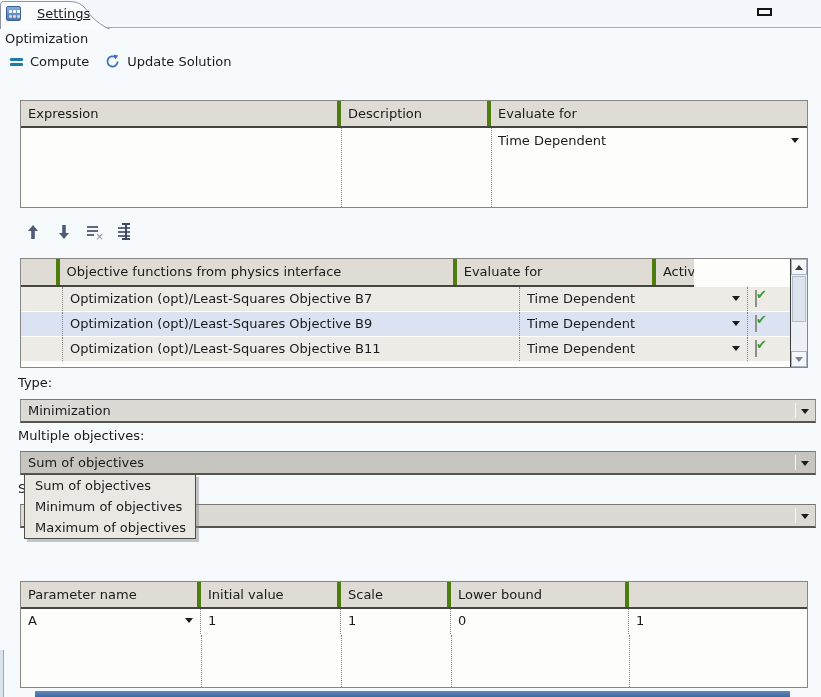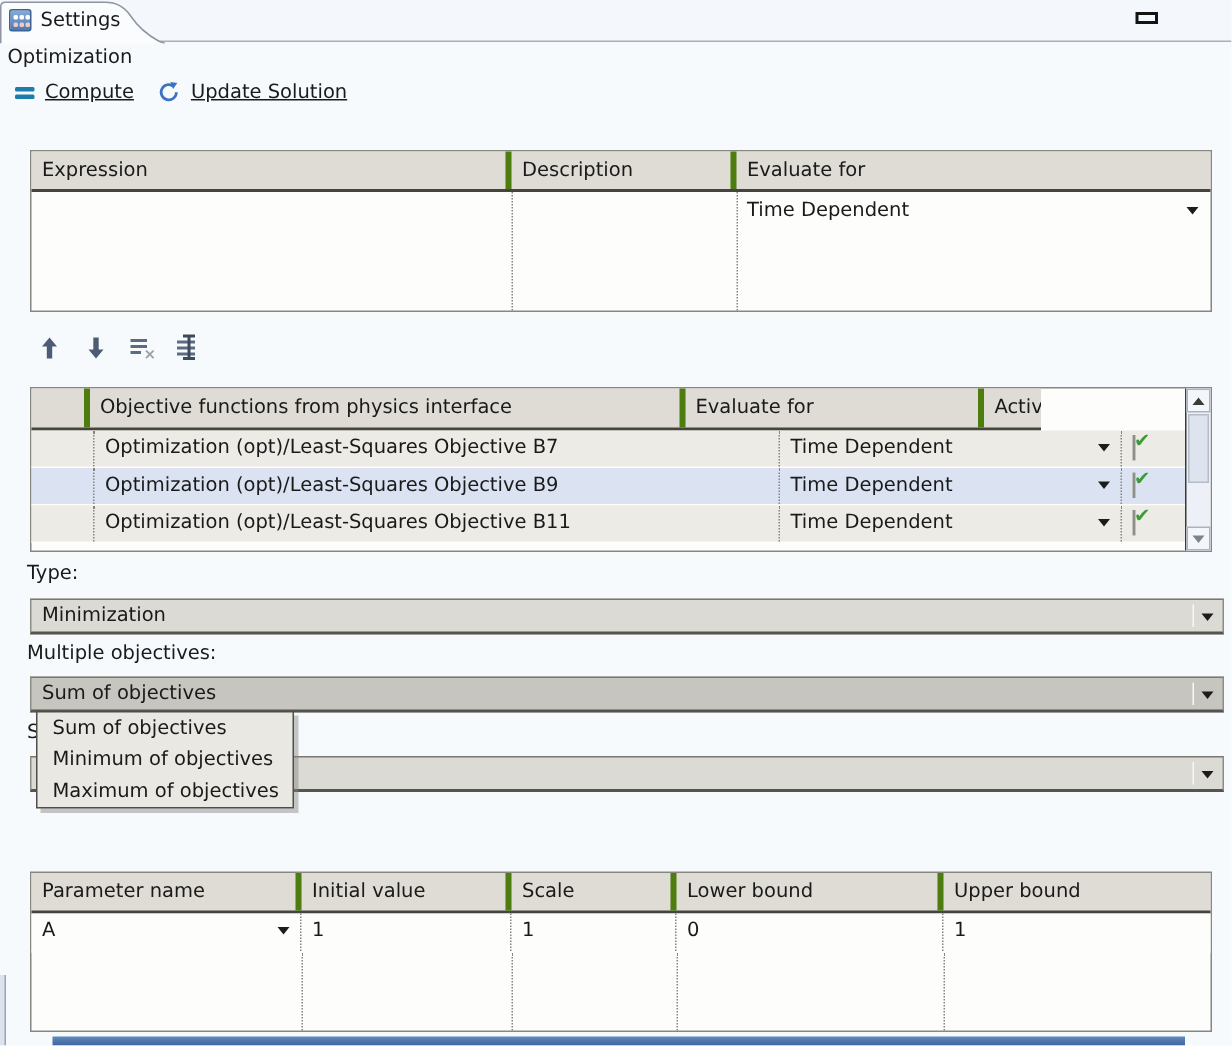--- a/index.html
+++ b/index.html
@@ -4,31 +4,31 @@
 <style>
   html,body { margin:0; padding:0; }
   body { font-family:"DejaVu Sans","Liberation Sans",sans-serif; font-size:13px; color:#1a1a1a; }
   .screen { position:relative; width:821px; height:697px; background:#f7fafd; overflow:hidden; }
 
   
   .tabbar { position:absolute; left:0; top:0; width:821px; height:28px; background:#f4f7fb; }
   .tabbar-underline { position:absolute; left:0; top:27px; width:821px; height:1px; background:#a7b0bc; }
   .tab { position:absolute; left:0; top:0; width:112px; height:28px; }
   .tab svg { position:absolute; left:0; top:0; }
-  .tab-inner { position:absolute; left:6px; top:6px; display:flex; align-items:center; gap:6px; }
+  .tab-inner { position:absolute; left:6px; top:6px; display:flex; align-items:center; gap:16px;text-decoration:underline; }
   .tab-icon { width:15px; height:15px; border-radius:2px; background:linear-gradient(#86add9,#4c79b4); border:1px solid #3c6296; position:relative; box-sizing:border-box; }
   .tab-icon i { position:absolute; width:3px; height:3px; border-radius:1px; background:#fff; }
   .tab-icon i:nth-child(1){left:2px;top:3px;} .tab-icon i:nth-child(2){left:6px;top:3px;} .tab-icon i:nth-child(3){left:10px;top:3px;}
   .tab-icon i:nth-child(4){left:2px;top:8px;background:#f0c8c4;} .tab-icon i:nth-child(5){left:6px;top:8px;background:#f0c8c4;} .tab-icon i:nth-child(6){left:10px;top:8px;background:#f0c8c4;}
   .min-btn { position:absolute; left:757px; top:8px; width:15px; height:8px; border:2px solid #141414; box-sizing:border-box; background:#f4f7fb; }
 
   
   .node-label { position:absolute; left:5px; top:31px; }
   .toolbar { position:absolute; left:10px; top:54px; display:flex; gap:16px; }
-  .tool-btn { display:flex; align-items:center; gap:7px; cursor:default;text-decoration:underline; }
+  .tool-btn { display:flex; align-items:center; gap:7px; cursor:default; }
   .eq-icon { display:inline-block; width:13px; }
   .eq-icon b { display:block; height:3px; border-radius:1px; background:#1e7cab; margin:2px 0; }
 
   
   .tbl { position:absolute; background:#fdfdfc; border:1px solid #878680; box-sizing:border-box; }
   .thead { display:flex; background:#dedcd5; border-bottom:2px solid #45443f; box-sizing:border-box; height:27px; }
   .th { box-sizing:border-box; padding:5px 6px 0 7px; border-right:4px solid #4d7c0f; white-space:nowrap; overflow:hidden; }
   .th.last { border-right:none; }
   .trow { display:flex; height:25px; box-sizing:border-box; border-bottom:1px solid #fdfdfc; background:#ecebe6; }
   .trow.sel { background:#dbe3f3; }
@@ -251,21 +251,20 @@
     <div class="popup-item">Maximum of objectives</div>
   </div>
 
 
   <div class="tbl" style="left:20px; top:581px; width:788px; height:107px;">
     <div class="thead">
       <div class="th" style="width:180px;">Parameter name</div>
       <div class="th" style="width:140px;">Initial value</div>
       <div class="th" style="width:110px;">Scale</div>
       <div class="th" style="width:178px;">Lower bound</div>
-      <div class="th last" style="flex:1;">Upper bound</div>
     </div>
     <div class="trow" style="background:#fdfdfc; height:26px;">
       <div class="td" style="width:180px;">
         <span>A</span>
         <span class="dd-arrow cell-arrow"></span>
       </div>
       <div class="td" style="width:140px;">1</div>
       <div class="td" style="width:110px;">1</div>
       <div class="td" style="width:178px;">0</div>
       <div class="td last" style="flex:1;">1</div>

